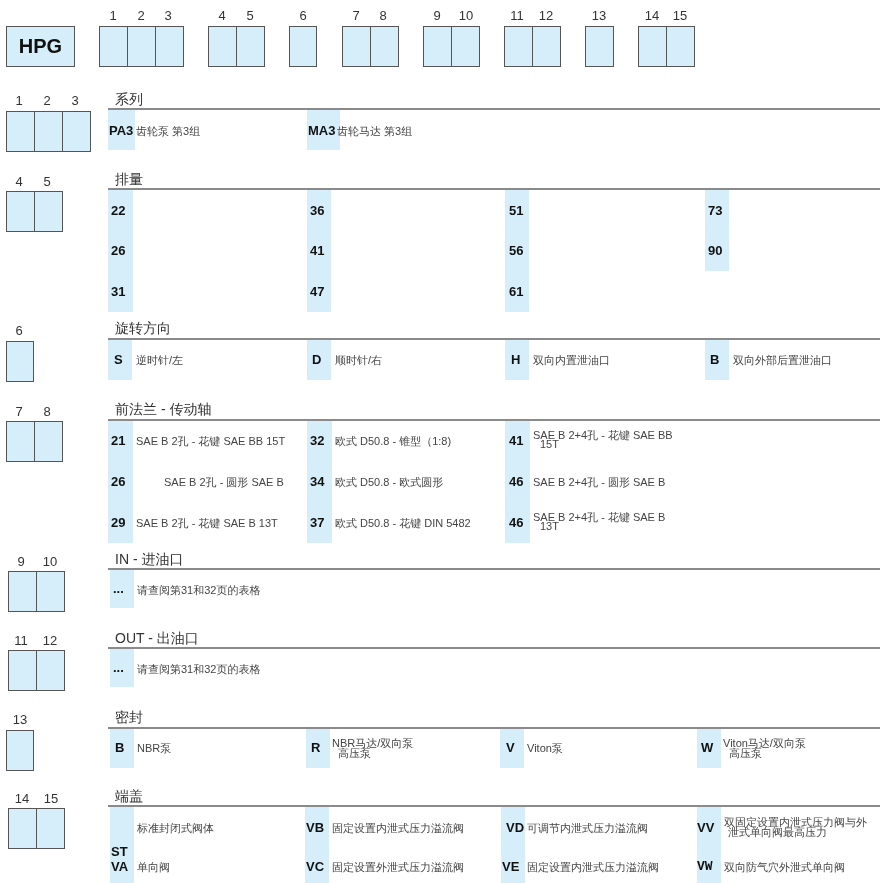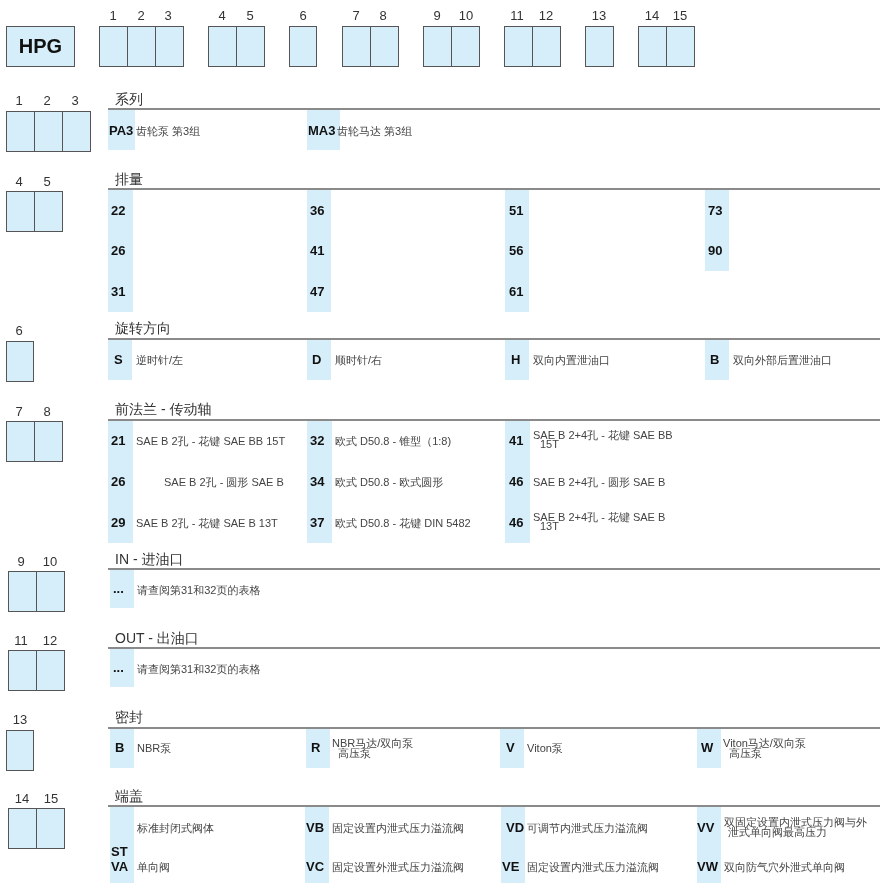--- a/index.html
+++ b/index.html
@@ -246,15 +246,15 @@
   <div class="strip" style="left:501px;top:807px;width:24px;height:76px;"></div>
   <div class="code" style="left:490px;top:820px;padding-left:16px;">VD</div>
   <div class="desc" style="left:527px;top:821px;">可调节内泄式压力溢流阀</div>
   <div class="code" style="left:502px;top:859px;">VE</div>
   <div class="desc" style="left:527px;top:860px;">固定设置内泄式压力溢流阀</div>
 
   <div class="strip" style="left:697px;top:807px;width:24px;height:76px;"></div>
   <div class="code" style="left:697px;top:820px;">VV</div>
   <div class="desc" style="left:724px;top:815px;">双固定设置内泄式压力阀与外</div>
   <div class="desc" style="left:728px;top:825px;">泄式单向阀最高压力</div>
-  <div class="code" style="left:697px;top:859px;">VW</div>
+  <div class="code" style="left:697px;top:859px;font-family:Liberation Mono, monospace;">VW</div>
   <div class="desc" style="left:724px;top:860px;">双向防气穴外泄式单向阀</div>
 </div>
 
 </body></html>

